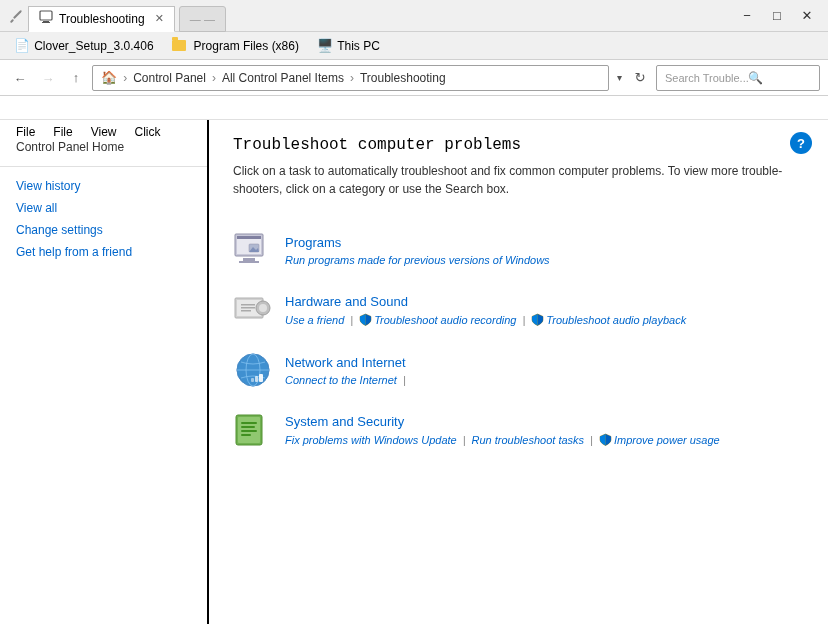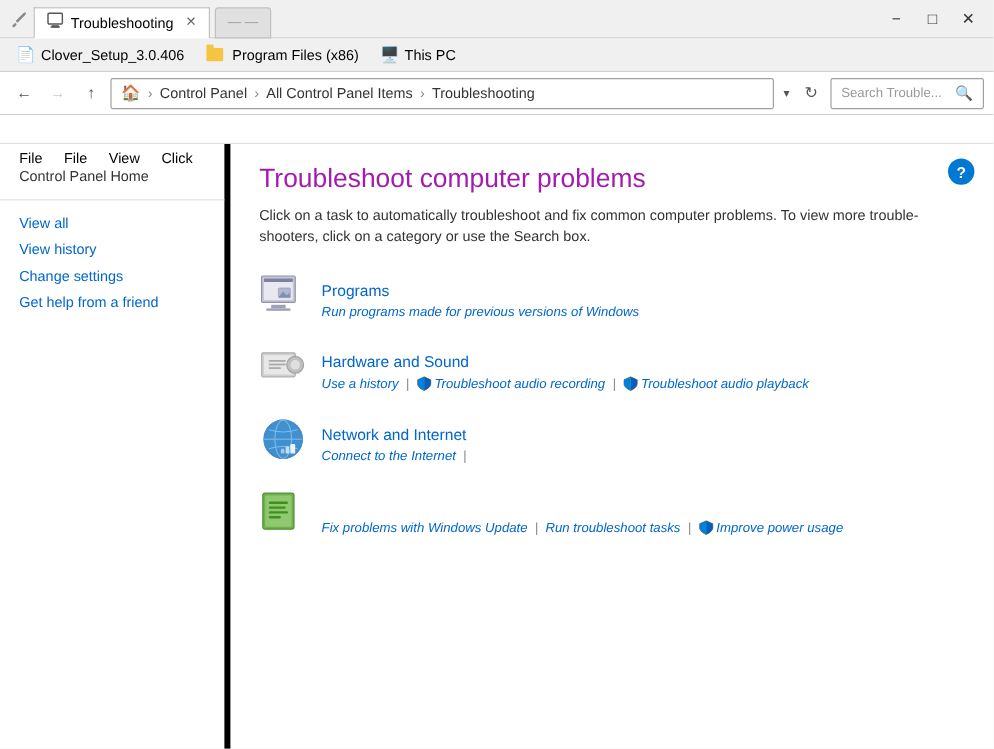--- a/index.html
+++ b/index.html
@@ -25,43 +25,43 @@
     
     .address-bar { background: white; height: 36px; display: flex; align-items: center; padding: 0 8px; gap: 4px; border-bottom: 1px solid #d0d0d0; }
     .nav-btn { width: 24px; height: 24px; border: none; background: transparent; cursor: pointer; display: flex; align-items: center; justify-content: center; font-size: 13px; color: #555; border-radius: 3px; }
     .nav-btn.disabled { color: #ccc; cursor: default; }
     .address-field { flex: 1; height: 26px; border: 1px solid #a0a0a0; padding: 0 8px; font-size: 12px; display: flex; align-items: center; gap: 4px; background: white; border-radius: 2px; }
     .breadcrumb-text { color: #333; font-size: 12px; }
     .breadcrumb-sep { color: #888; margin: 0 2px; }
     .address-right { display: flex; align-items: center; gap: 2px; }
     .dropdown-arrow { font-size: 10px; color: #555; padding: 0 4px; cursor: pointer; }
     .refresh-btn { width: 24px; height: 24px; border: none; background: transparent; cursor: pointer; display: flex; align-items: center; justify-content: center; color: #555; }
-    .search-box { height: 26px; border: 1px solid #a0a0a0; padding: 0 8px; font-size: 12px; width: 128px; background: white; display: flex; align-items: center; justify-content: space-between; border-radius: 2px; cursor: text; }
+    .search-box { height: 26px; border: 1px solid #a0a0a0; padding: 0 8px; font-size: 12px; width: 164px; background: white; display: flex; align-items: center; border-radius: 2px; cursor: text; }
     .search-placeholder { color: #999; font-size: 11px; }
 
     
     .menu-bar { background: white; height: 24px; display: flex; align-items: center; padding: 0 8px; gap: 2px; border-bottom: 1px solid #e0e0e0; }
     .menu-item { padding: 2px 8px; cursor: pointer; font-size: 12px; border-radius: 2px; margin-top: 48px; }
 
     
     .main-layout { display: flex; height: calc(624px - 32px - 28px - 36px - 24px); background: white; }
 
     
-    .sidebar { width: 192px; border-right: 5px solid #000000; padding: 12px 0; font-size: 12px; }
+    .sidebar { width: 209px; border-right: 2px solid #000000; padding: 12px 0; font-size: 12px; }
     .sidebar-item { padding: 4px 16px; cursor: pointer; color: #0066cc; text-decoration: none; display: block; }
     .sidebar-section { padding: 8px 16px 4px; font-weight: normal; color: #333; font-size: 12px; cursor: default; }
     .sidebar-divider { border: none; border-top: 1px solid #e0e0e0; margin: 8px 0; }
 
     
     .content { flex: 1; padding: 16px 24px; overflow-y: auto; position: relative; }
-    .page-title { color: #a21caf; font-size: 22px; font-weight: normal; margin-bottom: 8px; }
-    .page-desc { color: #333; font-size: 12px; line-height: 1.5; margin-bottom: 20px; max-width: 560px; }
-
-    
-    .category-item { display: flex; align-items: flex-end; gap: 12px; margin-bottom: 20px; }
+    .page-title { color: #000000; font-size: 16px; font-weight: normal; margin-bottom: 8px; font-family: Liberation Mono, monospace; }
+    .page-desc { color: #333; font-size: 12px; line-height: 1.5; margin-bottom: 32px; max-width: 560px; }
+
+    
+    .category-item { display: flex; align-items: center; gap: 12px; margin-bottom: 20px; }
     .category-icon { width: 40px; height: 40px; flex-shrink: 0; display: flex; align-items: center; justify-content: center; }
     .category-info { flex: 1; }
     .category-title { color: #0066cc; font-size: 13px; cursor: pointer; margin-bottom: 4px; }
     .category-links { display: flex; align-items: center; gap: 0; flex-wrap: wrap; font-size: 11px; color: #0066cc; font-style: italic; }
     .cat-link { color: #0066cc; cursor: pointer; }
     .cat-sep { color: #888; margin: 0 6px; }
 
     
     .help-btn { position: absolute; top: 12px; right: 16px; width: 22px; height: 22px; background: #0078d4; border-radius: 50%; display: flex; align-items: center; justify-content: center; color: white; font-size: 13px; font-weight: bold; cursor: pointer; }
 
@@ -147,22 +147,22 @@
   <span class="menu-item">Click</span>
 </div>
 
 <div class="main-layout">
 
   <div class="sidebar">
     <div class="sidebar-section" style="cursor:pointer;">
       <span>Control Panel Home</span>
     </div>
     <hr class="sidebar-divider">
+    <a class="sidebar-item">View history</a>
     <a class="sidebar-item">View all</a>
-    <a class="sidebar-item">View history</a>
     <a class="sidebar-item">Change settings</a>
     <a class="sidebar-item">Get help from a friend</a>
 
     <div style="flex:1; min-height: 280px;"></div>
 
   </div>
 
   <div class="content">
     <div class="help-btn">?</div>
 
@@ -199,21 +199,21 @@
           <circle cx="30" cy="18" r="4" fill="#e0e0e0"></circle>
 
           <rect x="8" y="14" width="14" height="1.5" fill="#aaa"></rect>
           <rect x="8" y="17" width="14" height="1.5" fill="#aaa"></rect>
           <rect x="8" y="20" width="10" height="1.5" fill="#aaa"></rect>
         </svg>
       </div>
       <div class="category-info">
         <div class="category-title">Hardware and Sound</div>
         <div class="category-links">
-          <span class="cat-link">Use a history</span>
+          <span class="cat-link">Use a friend</span>
           <span class="cat-sep"> | </span>
           <span>
             <svg class="shield-blue" viewBox="0 0 13 13">
                 <path d="M6.5 1 L12 3.5 L12 7 C12 10 6.5 12.5 6.5 12.5 C6.5 12.5 1 10 1 7 L1 3.5 Z" fill="#c8a000" stroke="#806000" stroke-width="0.5"></path>
                 <path d="M6.5 1 L12 3.5 L12 7 C12 10 6.5 12.5 6.5 12.5 L6.5 1Z" fill="#0060c0"></path>
                 <path d="M6.5 1 L1 3.5 L1 7 C1 10 6.5 12.5 6.5 12.5 L6.5 1Z" fill="#0080e0"></path>
               </svg>
           </span>
           <span class="cat-link">Troubleshoot audio recording</span>
           <span class="cat-sep"> | </span>
@@ -260,20 +260,21 @@
           <rect x="3" y="5" width="26" height="30" rx="2" fill="#70b050" stroke="#509030" stroke-width="1"></rect>
           <rect x="5" y="7" width="22" height="26" rx="1" fill="#90c870"></rect>
 
           <rect x="8" y="12" width="16" height="2" rx="1" fill="#409020"></rect>
           <rect x="8" y="16" width="14" height="2" rx="1" fill="#409020"></rect>
           <rect x="8" y="20" width="16" height="2" rx="1" fill="#409020"></rect>
           <rect x="8" y="24" width="10" height="2" rx="1" fill="#409020"></rect>
         </svg>
       </div>
       <div class="category-info">
+        <div class="category-title">System and Security</div>
         <div class="category-links">
           <span class="cat-link">Fix problems with Windows Update</span>
           <span class="cat-sep"> | </span>
           <span class="cat-link">Run troubleshoot tasks</span>
           <span class="cat-sep"> | </span>
           <span>
             <svg class="shield-blue" viewBox="0 0 13 13">
                 <path d="M6.5 1 L12 3.5 L12 7 C12 10 6.5 12.5 6.5 12.5 C6.5 12.5 1 10 1 7 L1 3.5 Z" fill="#c8a000" stroke="#806000" stroke-width="0.5"></path>
                 <path d="M6.5 1 L12 3.5 L12 7 C12 10 6.5 12.5 6.5 12.5 L6.5 1Z" fill="#0060c0"></path>
                 <path d="M6.5 1 L1 3.5 L1 7 C1 10 6.5 12.5 6.5 12.5 L6.5 1Z" fill="#0080e0"></path>

